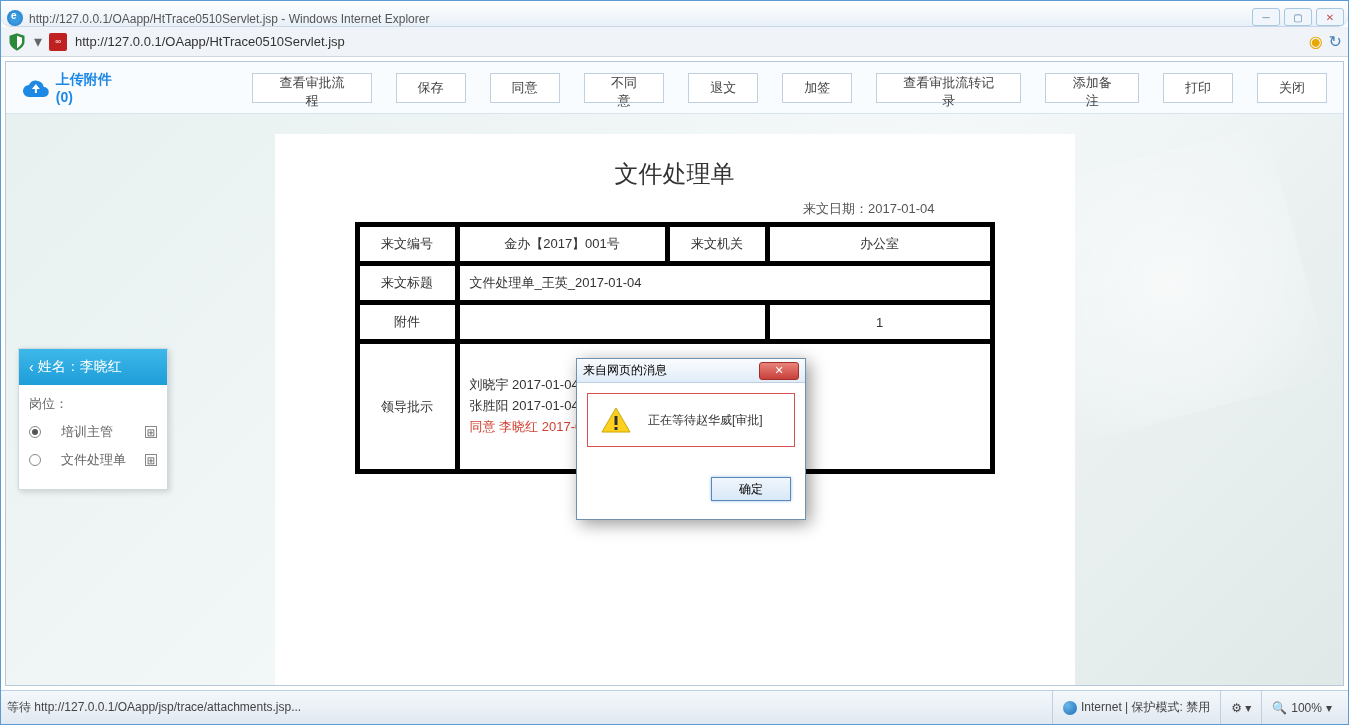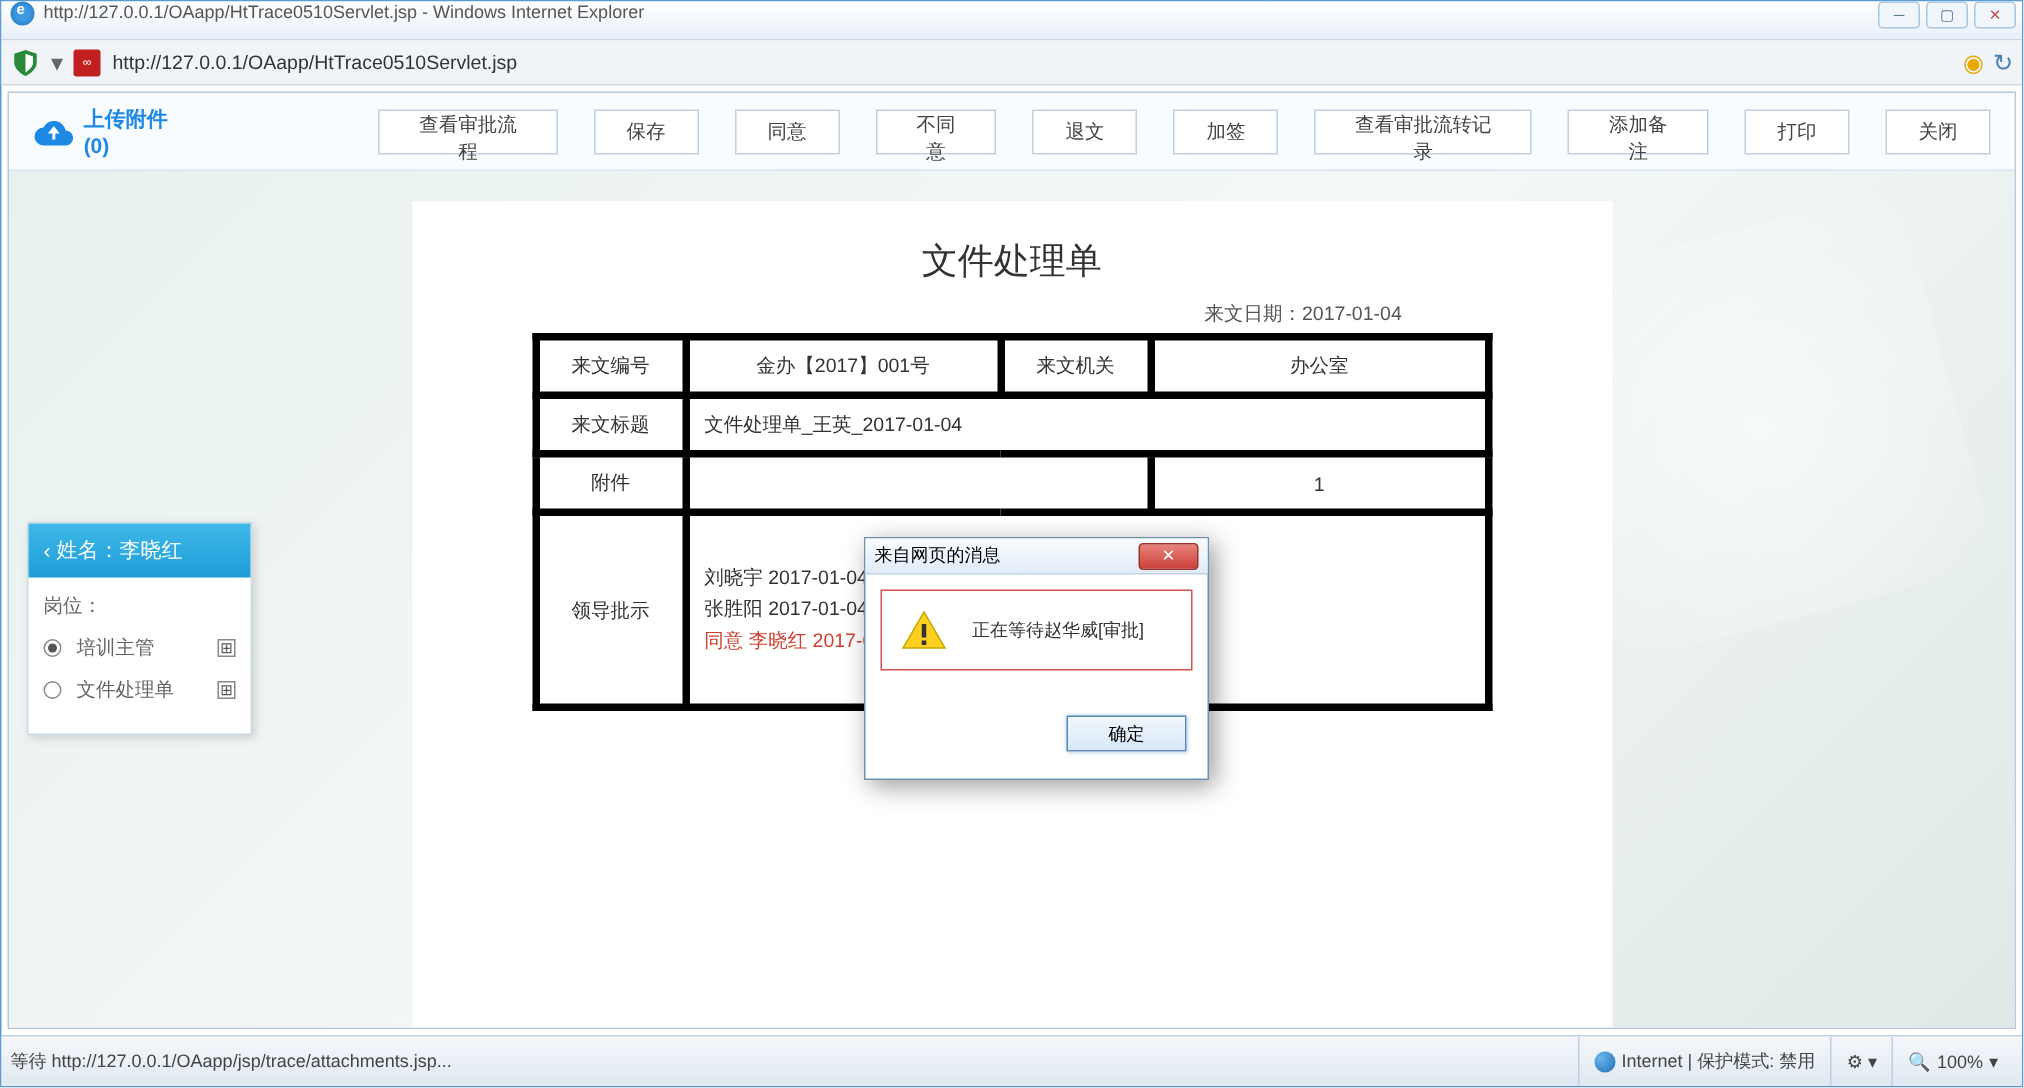--- a/index.html
+++ b/index.html
@@ -1,20 +1,20 @@
 <!DOCTYPE html>
 <html><head>
 <meta charset="utf-8">
 <style>
 * { margin: 0; padding: 0; box-sizing: border-box; font-family: "Microsoft YaHei", SimSun, sans-serif; }
 body { background: #fff; width: 1349px; height: 725px; overflow: hidden; position: relative; }
 
 
 .window-frame { border: 1px solid #5a9bd5; width: 100%; height: 100%; display: flex; flex-direction: column; }
-.titlebar { height: 26px; background: linear-gradient(#fff, #e8f0f8); display: flex; align-items: flex-start; border-bottom: 1px solid #c8d8e8; }
+.titlebar { height: 26px; background: linear-gradient(#fff, #e8f0f8); display: flex; align-items: flex-end; border-bottom: 1px solid #c8d8e8; border-radius: 10px; }
 .titlebar-icon { width: 16px; height: 16px; margin: 0 6px; background: radial-gradient(circle, #3b9ae1 40%, #1e6db8 100%); border-radius: 50%; position: relative; }
 .titlebar-icon::after { content: 'e'; position: absolute; color: #fff; font-size: 10px; font-weight: bold; left: 4px; top: 0; }
 .titlebar-text { font-size: 12px; color: #555; flex: 1; }
 .win-controls { display: flex; gap: 4px; margin-right: 4px; }
 .win-btn { width: 28px; height: 18px; border: 1px solid #a8c8e0; border-radius: 3px; background: #f0f6fc; color: #5a7a95; font-size: 10px; display: flex; align-items: center; justify-content: center; cursor: pointer; }
 .win-btn.close { color: #c0504d; }
 
 
 .addressbar { height: 30px; background: #f0f4f8; border-bottom: 1px solid #d0d8e0; display: flex; align-items: center; padding: 0 6px; gap: 4px; }
 .addr-shield { width: 20px; height: 20px; display: flex; align-items: center; justify-content: center; color: #2a7030; }
@@ -47,21 +47,21 @@
 .approval-cell { height: 130px; vertical-align: middle; }
 .approval-line { font-size: 13px; line-height: 1.6; }
 .approval-red { color: #d04030; }
 
 
 .side-panel { position: absolute; left: 12px; top: 286px; width: 150px; background: #fff; border: 1px solid #d0d8e0; box-shadow: 2px 2px 6px rgba(0,0,0,0.15); z-index: 5; }
 .side-header { height: 36px; background: linear-gradient(#3db8e8, #1e9dd8); color: #fff; display: flex; align-items: center; padding: 0 10px; font-size: 14px; }
 .side-header .chev { margin-right: 4px; }
 .side-body { padding: 10px; }
 .side-row { font-size: 13px; color: #666; margin-bottom: 10px; display: flex; align-items: center; justify-content: space-between; }
-.radio-item { display: flex; align-items: center; gap: 10px; }
+.radio-item { display: flex; align-items: center; gap: 20px; }
 .radio-dot { width: 12px; height: 12px; border: 1px solid #888; border-radius: 50%; display: inline-block; position: relative; }
 .radio-dot.on::after { content: ''; position: absolute; width: 6px; height: 6px; background: #555; border-radius: 50%; left: 2px; top: 2px; }
 .plus-box { width: 12px; height: 12px; border: 1px solid #888; display: flex; align-items: center; justify-content: center; font-size: 10px; color: #555; cursor: pointer; }
 
 
 .dialog { position: absolute; left: 570px; top: 296px; width: 230px; background: #fff; border: 1px solid #7090b0; box-shadow: 4px 4px 16px rgba(0,0,0,0.4); z-index: 50; }
 .dialog-title { height: 24px; background: linear-gradient(#fafcfe, #e0ecf8); display: flex; align-items: center; padding: 0 6px; font-size: 12px; border-bottom: 1px solid #c0d0e0; }
 .dialog-title .spacer { flex: 1; }
 .dialog-close { width: 40px; height: 18px; background: linear-gradient(#e8847a, #c8403a); border: 1px solid #a03028; border-radius: 3px; color: #fff; display: flex; align-items: center; justify-content: center; font-size: 11px; cursor: pointer; }
 .dialog-body { padding: 10px; }

